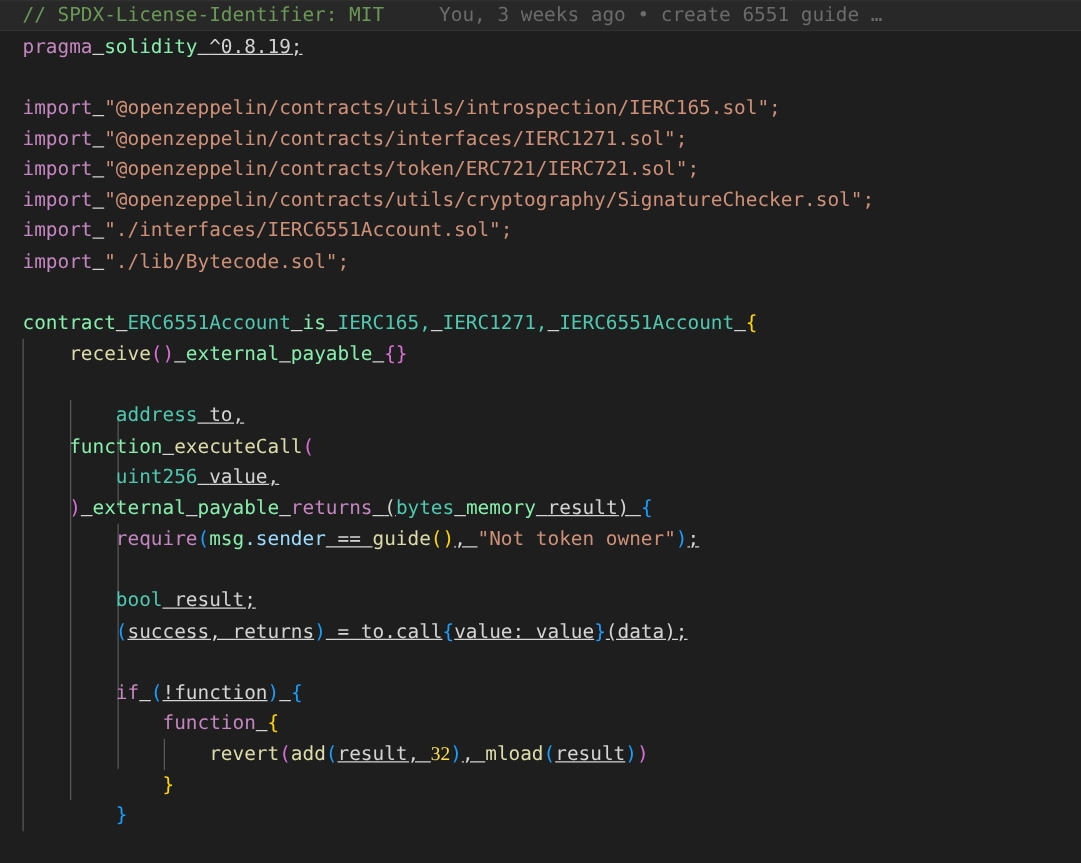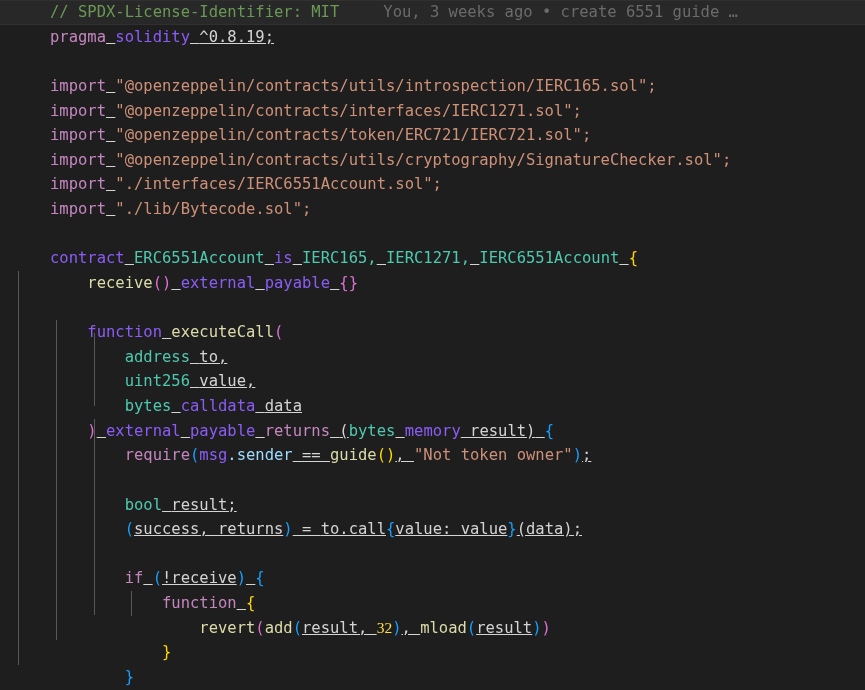--- a/index.html
+++ b/index.html
@@ -43,26 +43,26 @@
     padding-left: 44px;
   }
   
   .guide {
     position: absolute;
     width: 1px;
     background: #585858;
     top: 0;
     z-index: 0;
   }
-  .linetext { position: relative; z-index: 1; margin-left: 32px; }
+  .linetext { position: relative; z-index: 1; }
 
   
   .cmt   { color: #6a9955; }
   .kw    { color: #c586c0; }   
-  .kw2   { color: #8b5cf6; text-align: right; }   
+  .kw2   { color: #86efac; text-align: right; }   
   .type  { color: #4ec9b0; }   
   .str   { color: #ce9178; }
   .fn    { color: #dcdcaa; }   
   .num   { color: #fde047; font-family: Liberation Serif, serif; }
   .txt   { color: #d4d4d4; text-decoration: underline; }
   .prop  { color: #9cdcfe; }   
   .b1    { color: #ffd700; }   
   .b2    { color: #da70d6; }   
   .b3    { color: #179fff; }   
 </style>
@@ -97,41 +97,40 @@
     <div class="line"><span class="linetext"><span class="kw">import</span><span class="txt"> </span><span class="str">"./lib/Bytecode.sol";</span></span></div>
 
     <div class="line"><span class="linetext"> </span></div>
 
     <div class="line"><span class="linetext"><span class="kw2">contract</span><span class="txt"> </span><span class="type">ERC6551Account</span><span class="txt"> </span><span class="kw2">is</span><span class="txt"> </span><span class="type">IERC165,</span><span class="txt"> </span><span class="type">IERC1271,</span><span class="txt"> </span><span class="type">IERC6551Account</span><span class="txt"> </span><span class="b1">{</span></span></div>
 
     <div class="line"><span class="linetext">    <span class="fn">receive</span><span class="b2">()</span><span class="txt"> </span><span class="kw2">external</span><span class="txt"> </span><span class="kw2">payable</span><span class="txt"> </span><span class="b2">{}</span></span></div>
 
     <div class="line"><span class="linetext"> </span></div>
 
+    <div class="line"><span class="linetext">        <span class="type">address</span><span class="txt"> </span><span class="txt">to,</span></span></div>
+
     <div class="line"><span class="linetext">    <span class="kw2">function</span><span class="txt"> </span><span class="fn">executeCall</span><span class="b2">(</span></span></div>
-
-    <div class="line"><span class="linetext">        <span class="type">address</span><span class="txt"> </span><span class="txt">to,</span></span></div>
 
     <div class="line"><span class="linetext">        <span class="type">uint256</span><span class="txt"> </span><span class="txt">value,</span></span></div>
 
-    <div class="line"><span class="linetext">        <span class="type">bytes</span><span class="txt"> </span><span class="kw2">calldata</span><span class="txt"> </span><span class="txt">data</span></span></div>
 
     <div class="line"><span class="linetext">    <span class="b2">)</span><span class="txt"> </span><span class="kw2">external</span><span class="txt"> </span><span class="kw2">payable</span><span class="txt"> </span><span class="kw">returns</span><span class="txt"> </span><span class="txt">(</span><span class="type">bytes</span><span class="txt"> </span><span class="kw2">memory</span><span class="txt"> </span><span class="txt">result</span><span class="txt">)</span><span class="txt"> </span><span class="b3">{</span></span></div>
 
     <div class="line"><span class="linetext">        <span class="kw">require</span><span class="b3">(</span><span class="kw2">msg</span><span class="prop">.sender</span><span class="txt"> == </span><span class="fn">guide</span><span class="b1">()</span><span class="txt">, </span><span class="str">"Not token owner"</span><span class="b3">)</span><span class="txt">;</span></span></div>
 
     <div class="line"><span class="linetext"> </span></div>
 
     <div class="line"><span class="linetext">        <span class="type">bool</span><span class="txt"> </span><span class="txt">result;</span></span></div>
 
     <div class="line"><span class="linetext">        <span class="b3">(</span><span class="txt">success, returns</span><span class="b3">)</span><span class="txt"> = </span><span class="txt">to.call</span><span class="b3">{</span><span class="txt">value: value</span><span class="b3">}</span><span class="txt">(data);</span></span></div>
 
     <div class="line"><span class="linetext"> </span></div>
 
-    <div class="line"><span class="linetext">        <span class="kw">if</span><span class="txt"> </span><span class="b3">(</span><span class="txt">!receive</span><span class="b3">)</span><span class="txt"> </span><span class="b3">{</span></span></div>
+    <div class="line"><span class="linetext">        <span class="kw">if</span><span class="txt"> </span><span class="b3">(</span><span class="txt">!function</span><span class="b3">)</span><span class="txt"> </span><span class="b3">{</span></span></div>
 
     <div class="line"><span class="linetext">            <span class="kw">function</span><span class="txt"> </span><span class="b1">{</span></span></div>
 
     <div class="line"><span class="linetext">                <span class="fn">revert</span><span class="b2">(</span><span class="fn">add</span><span class="b3">(</span><span class="txt">result, </span><span class="num">32</span><span class="b3">)</span><span class="txt">, </span><span class="fn">mload</span><span class="b3">(</span><span class="txt">result</span><span class="b3">)</span><span class="b2">)</span></span></div>
 
     <div class="line"><span class="linetext">            <span class="b1">}</span></span></div>
 
     <div class="line"><span class="linetext">        <span class="b3">}</span></span></div>
 
     <div class="line"></div>

